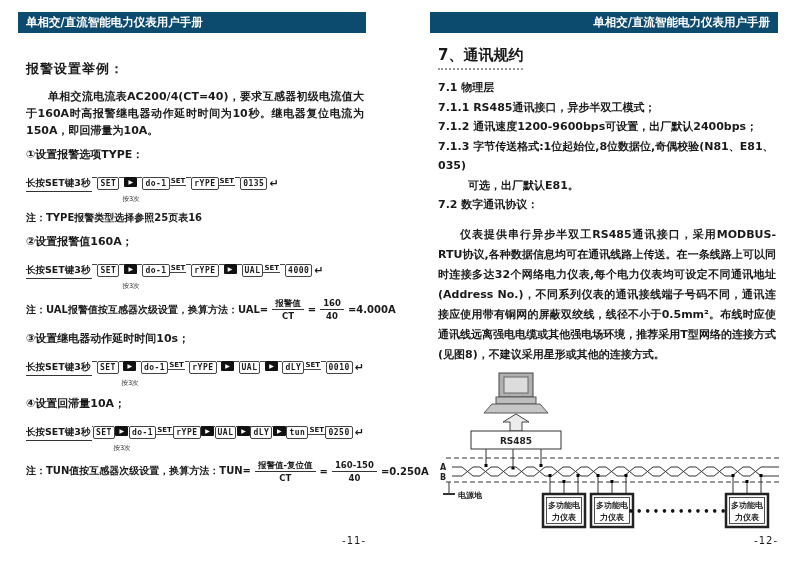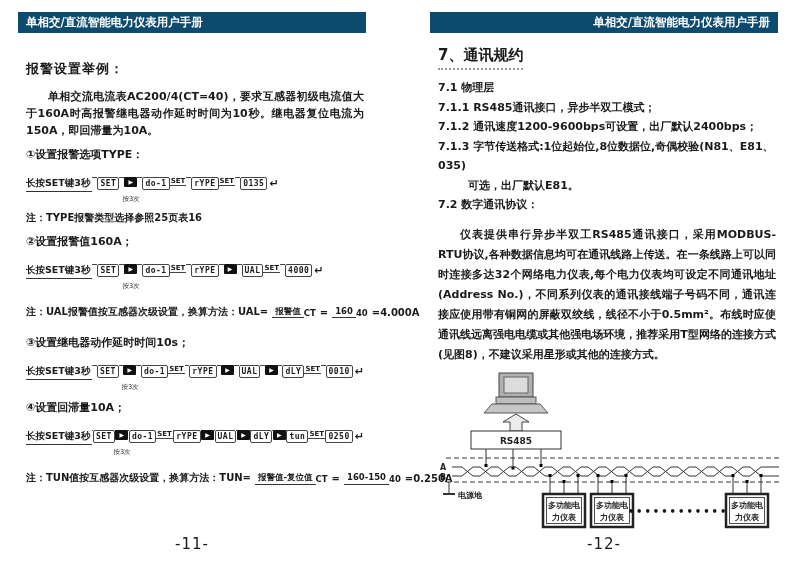--- a/index.html
+++ b/index.html
@@ -31,38 +31,38 @@
            font-family:"DejaVu Sans Mono","Liberation Mono",monospace;
            font-size:8px;font-weight:bold;line-height:9px;letter-spacing:0.5px;
            padding:1px 2px;margin-bottom:4px;}
   .press{position:relative;margin-bottom:6px;}
   .press .btn{display:block;width:13px;height:10px;background:#111;color:#fff;
               font-size:6px;line-height:10px;text-align:center;border-radius:1px;}
   .press .cap{position:absolute;top:18px;left:-2px;font-size:6.5px;white-space:nowrap;}
   .ret{font-size:11px;font-weight:bold;margin:0 0 4px 2px;}
   .note{font-size:10px;font-weight:bold;margin:6px 0 9px 0;display:flex;
         align-items:center;white-space:nowrap;}
-  .frac{display:inline-flex;flex-direction:row;align-items:center;
-        margin:8px 4px;font-size:8.5px;font-weight:bold;line-height:1.2;}
+  .frac{display:inline-flex;flex-direction:column;align-items:center;
+        margin:0 4px;font-size:8.5px;font-weight:bold;line-height:1.2;}
   .frac .num{border-bottom:1px solid #333;padding:0 3px 1px 3px;}
   .frac .den{padding-top:1px;}
 
   
   .r-heading{display:inline-block;font-size:15px;font-weight:bold;
              margin:13px 0 8px 0;border-bottom:2px dotted #999;padding-bottom:3px;}
   .r-item{font-size:11px;font-weight:700;line-height:1.78;}
   .r-item.cont{padding-left:30px;}
   .r-para{font-size:11px;font-weight:600;line-height:1.82;text-indent:2em;
           text-align:justify;margin:10px 0 0 0;}
   .figure{position:relative;width:345px;height:184px;margin-top:5px;}
   .figure svg{position:absolute;left:0;top:0;}
   .fig-caption{position:absolute;left:0;right:0;top:161px;text-align:center;
                font-size:11px;font-weight:bold;}
-  .page-num{position:absolute;top:523px;left:0;width:100%;text-align:center;
-            font-size:15px;letter-spacing:1px;}
+  .page-num{position:absolute;top:523px;left:0;width:100%;text-align:right;
+            font-size:10px;letter-spacing:1px;}
 </style>
 </head>
 <body>
 
 <div class="page page-left">
   <div class="hdr">
     <span>单相交/直流智能电力仪表用户手册</span>
   </div>
   <div class="content">
     <div class="section-title">报警设置举例：</div>

